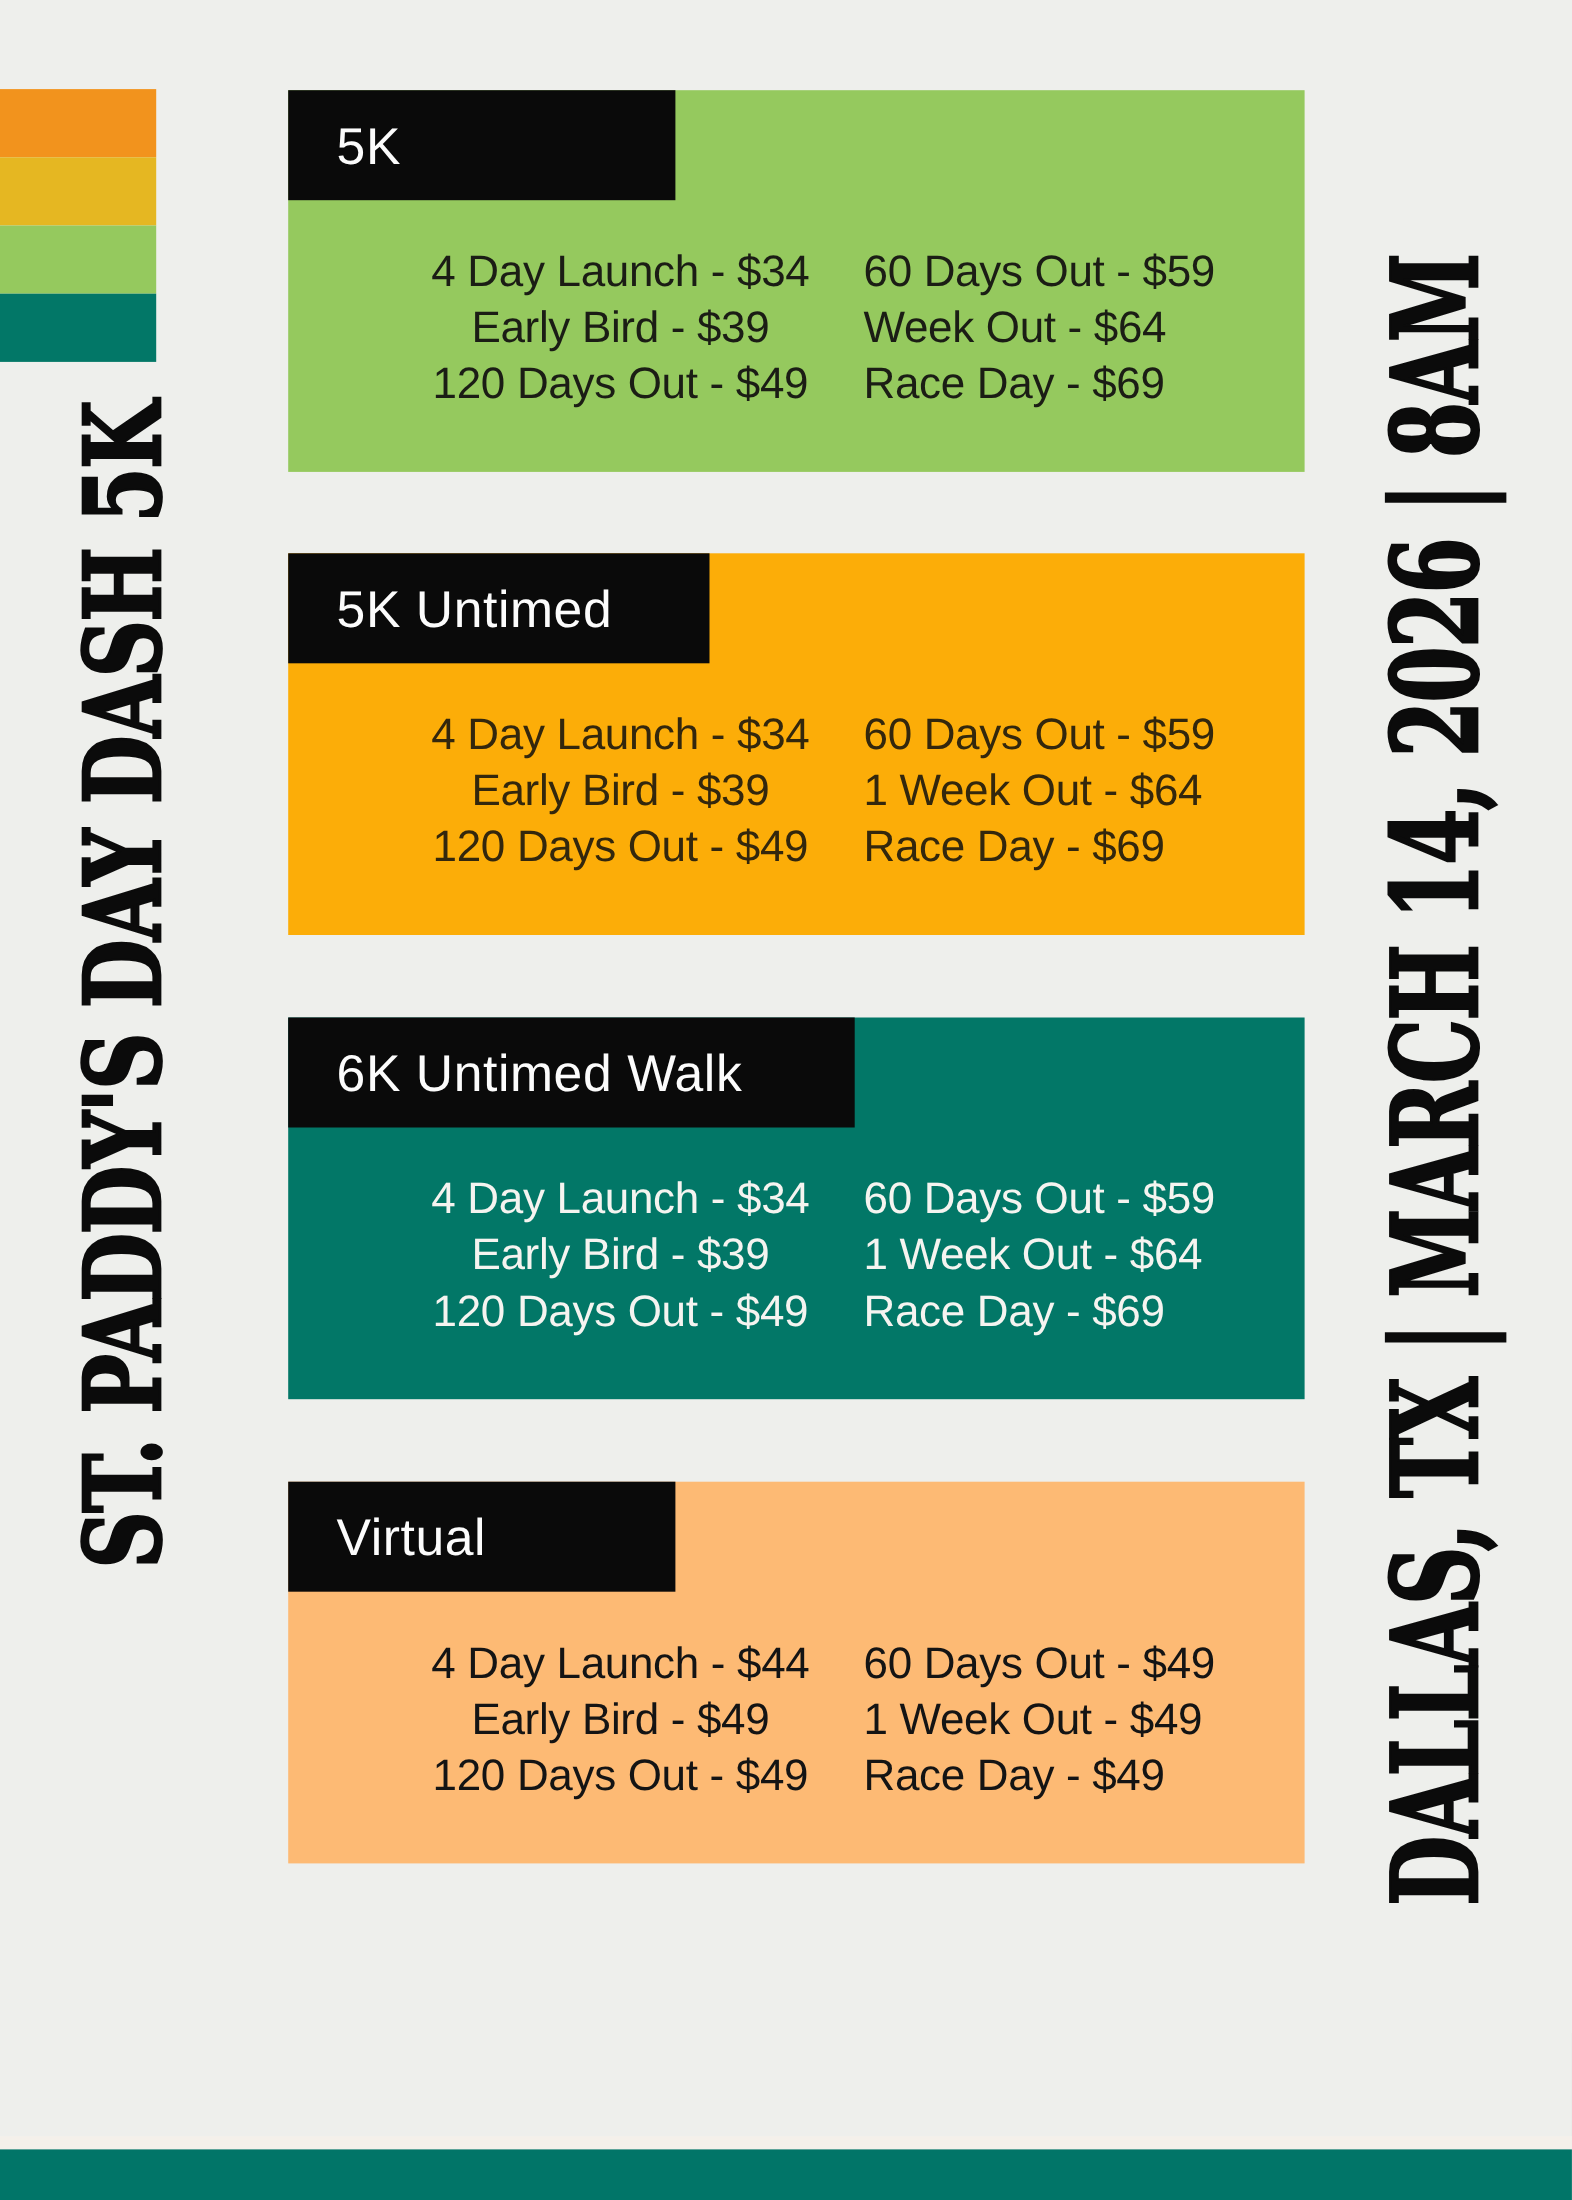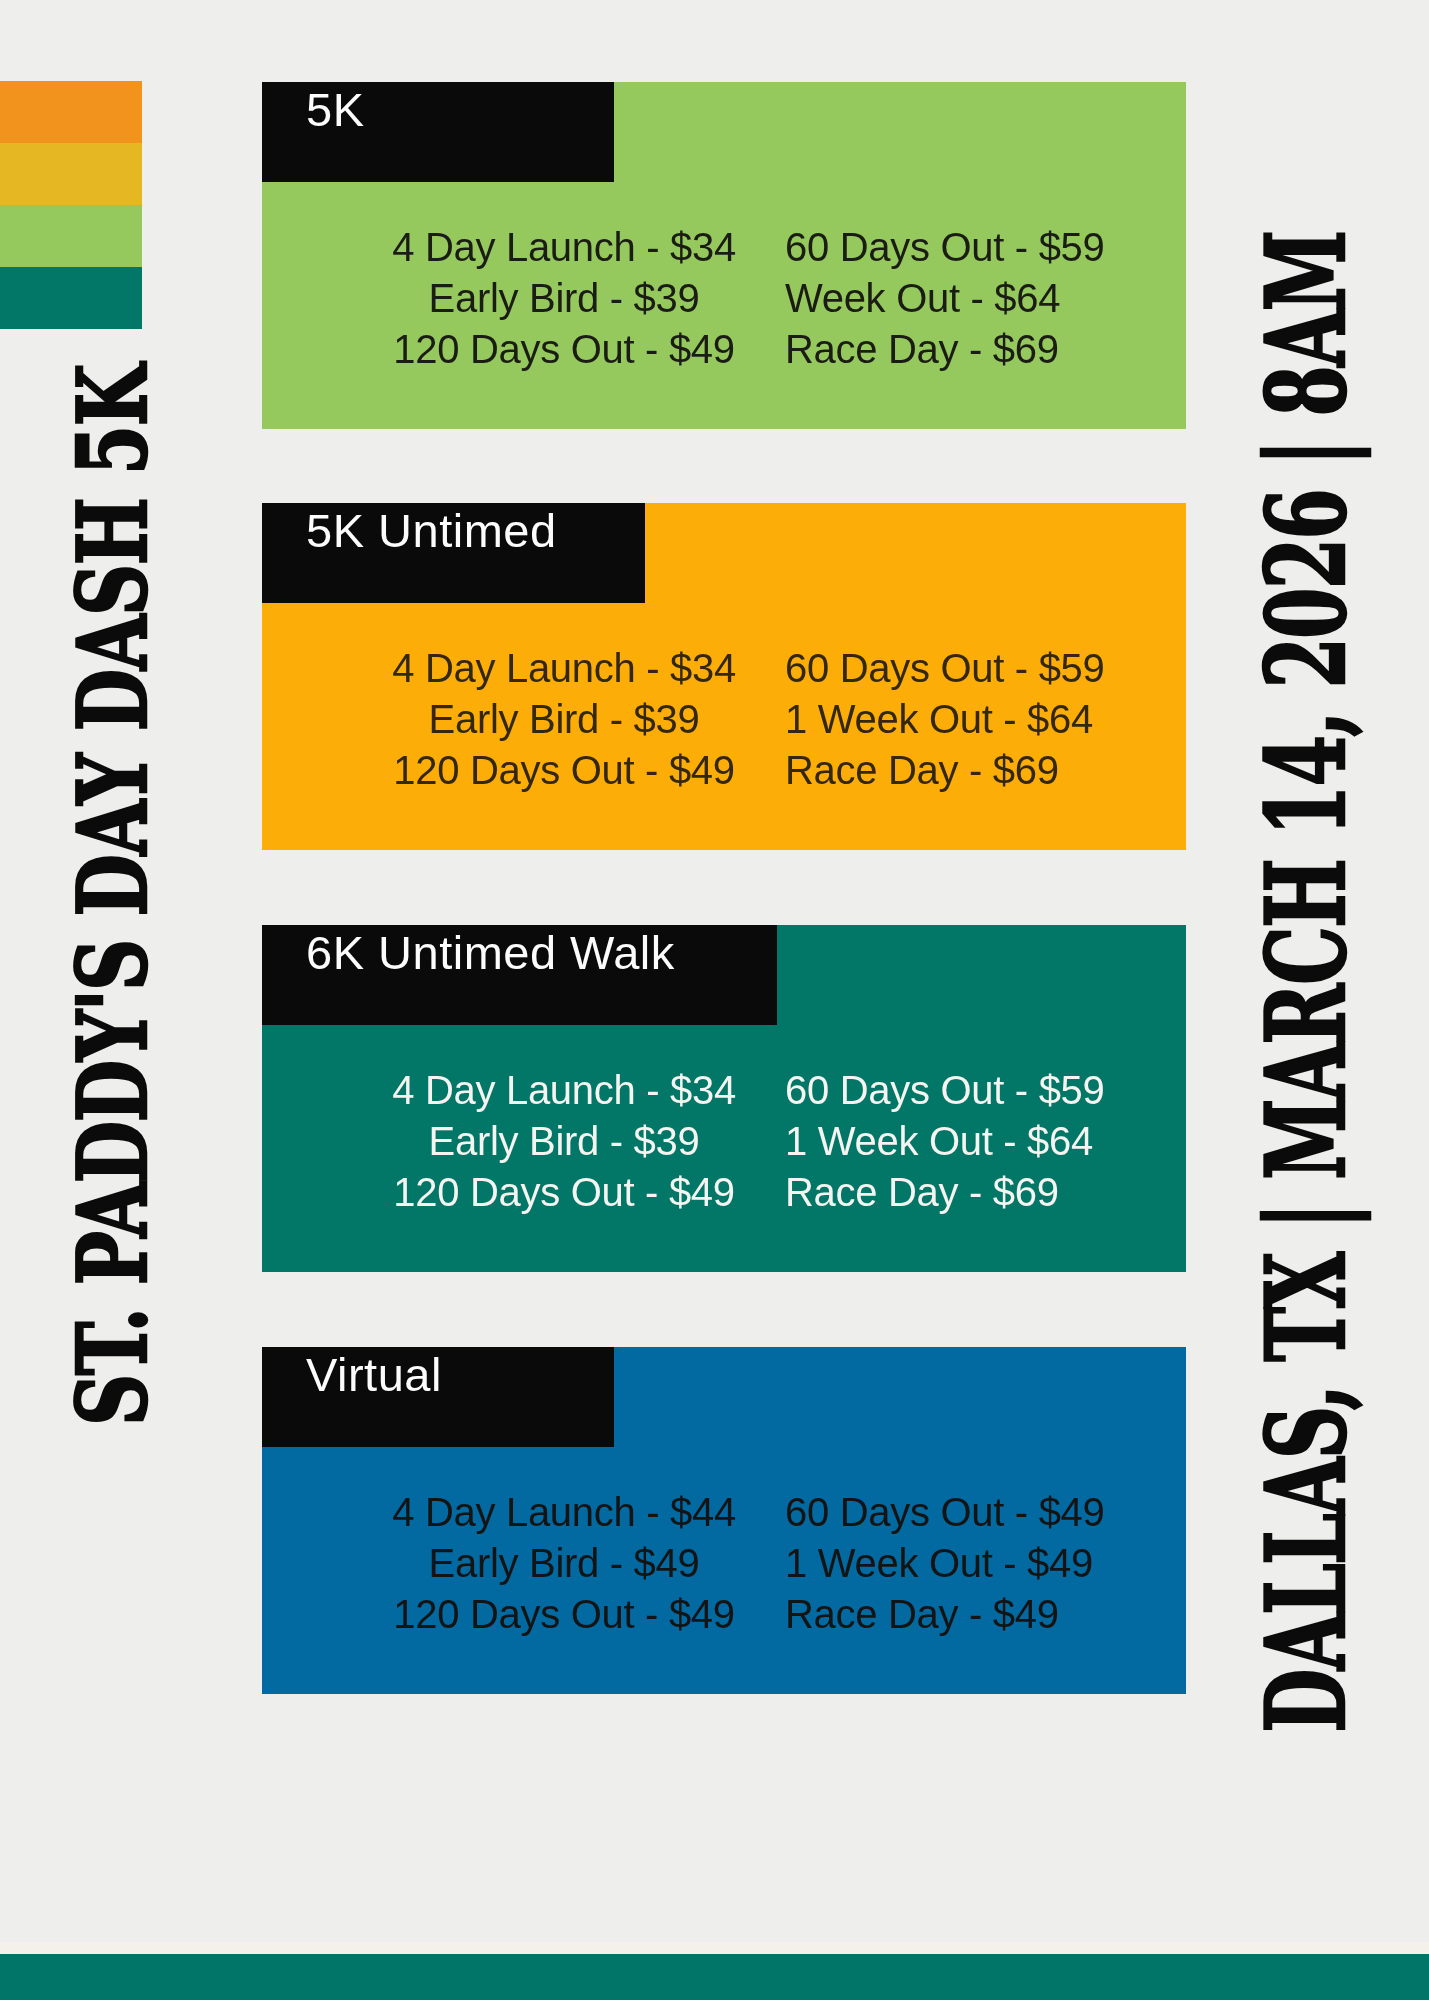--- a/index.html
+++ b/index.html
@@ -36,26 +36,26 @@
   .vtitle-left{left:112px;top:895px;}
   .vtitle-left > span{font-size:96px;transform:rotate(-90deg) scaleX(0.75);}
   .vtitle-right{left:1306px;top:982px;}
   .vtitle-right > span{font-size:108px;transform:rotate(-90deg) scaleX(0.68);}
 
   
   .card{position:absolute;left:262px;width:924px;height:347px;}
   .card-0{top:82px;background:#95C95E;color:#1B1D15;}
   .card-1{top:503px;background:#FCAD08;color:#33270D;}
   .card-2{top:925px;background:#027767;color:#F5F4F0;}
-  .card-3{top:1347px;background:#0369a1;color:#141414;}
+  .card-3{top:1347px;background:#fdba74;color:#141414;}
 
   .card-header{
     position:absolute;left:0;top:0;height:100px;
     background:#0A0A0A;color:#FCFCFC;
-    display:flex;
+    display:flex;align-items:center;
     padding-left:44px;box-sizing:border-box;
     font-size:47px;letter-spacing:0.5px;
   }
   .card-0 .card-header{width:352px;}
   .card-1 .card-header{width:383px;}
   .card-2 .card-header{width:515px;}
   .card-3 .card-header{width:352px;}
 
   .card-body{
     position:absolute;left:81px;top:140px;right:20px;

